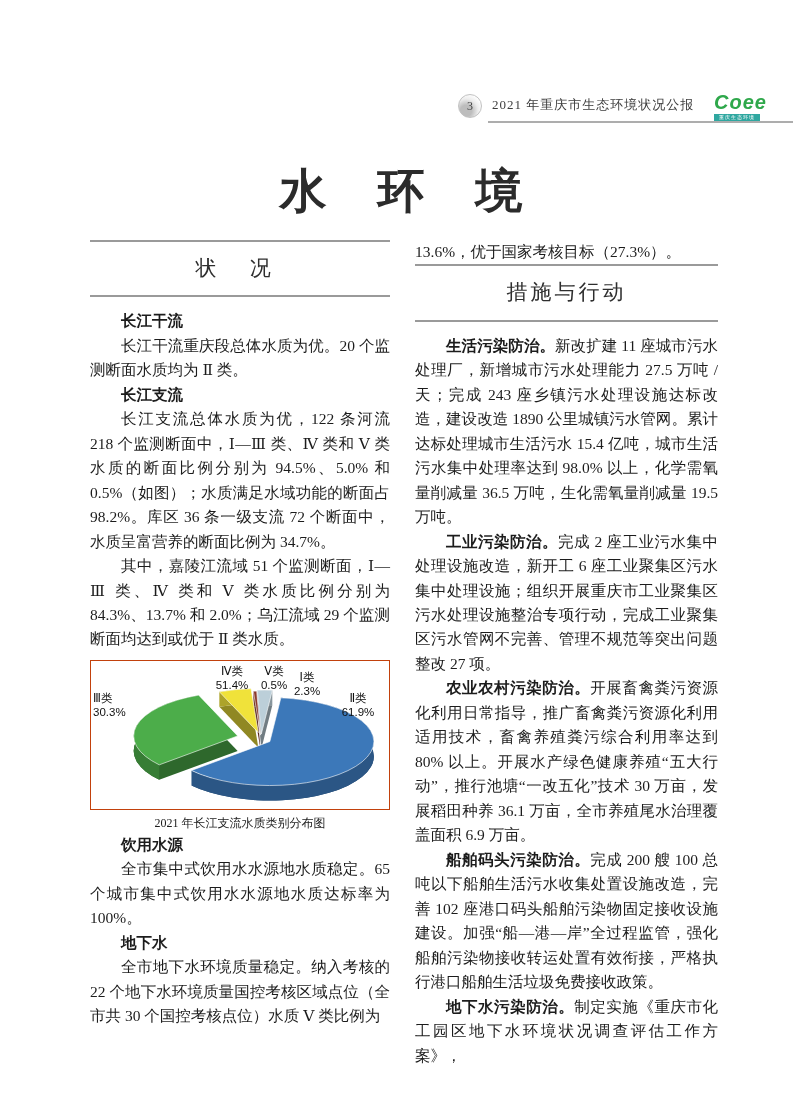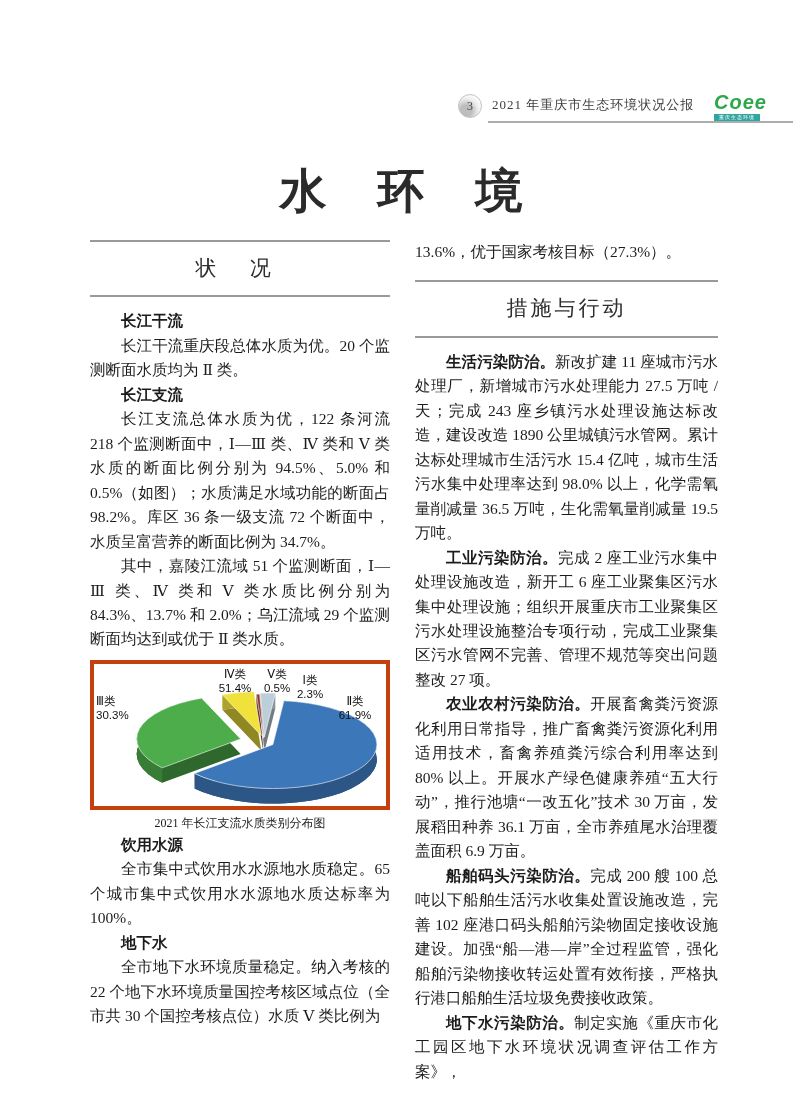--- a/index.html
+++ b/index.html
@@ -30,24 +30,24 @@
   .col-right{left:415px;width:303px;}
   .col p{margin:0;text-indent:2em;}
   .col p.noindent{text-indent:0;}
   .subhead{font-family:"Liberation Sans","DejaVu Sans",sans-serif;font-weight:bold;
            text-indent:2em;margin:0;}
   .lead{font-family:"Liberation Sans","DejaVu Sans",sans-serif;font-weight:bold;}
 
   .sec-hdr{border-top:2px solid #9a9a9a;border-bottom:2px solid #9a9a9a;text-align:center;
            padding:10px 0;margin:0 0 12px 0;font-size:21px;color:#2e2e2e;text-indent:0 !important;}
   .sec-hdr.wide{letter-spacing:14px;}
-  .sec-hdr.narrow{letter-spacing:3px;margin-top:16px;}
+  .sec-hdr.narrow{letter-spacing:3px;margin-top:0;}
 
   
-  .chart-box{position:relative;border:4px solid #c2410c;height:150px;margin:8px 0 4px 0;
+  .chart-box{position:relative;border:1px solid #c2410c;height:150px;margin:8px 0 4px 0;
              box-sizing:border-box;background:#fff;}
   .chart-box svg{position:absolute;left:0;top:0;}
   .pie-label{position:absolute;font-family:"Liberation Sans","DejaVu Sans",sans-serif;
              font-size:11.5px;line-height:1.25;color:#111;text-align:center;}
   .pl-iv{left:111px;top:3px;width:60px;}
   .pl-v{left:155px;top:3px;width:56px;}
   .pl-i{left:188px;top:9px;width:56px;}
   .pl-ii{right:2px;top:30px;width:58px;}
   .pl-iii{left:2px;top:30px;width:54px;text-align:left;}
   .caption{text-align:center;margin:4px 0 2px 0;font-size:12px;text-indent:0 !important;}

